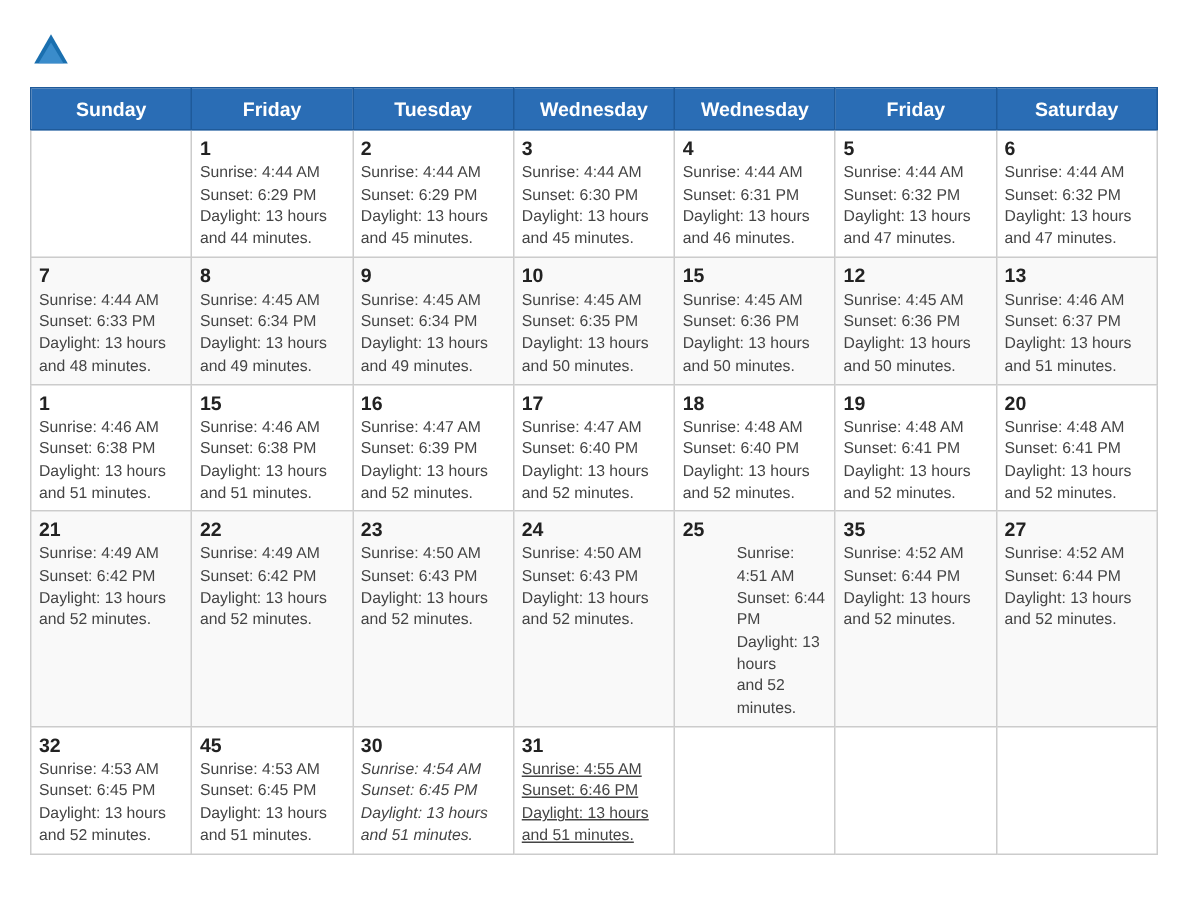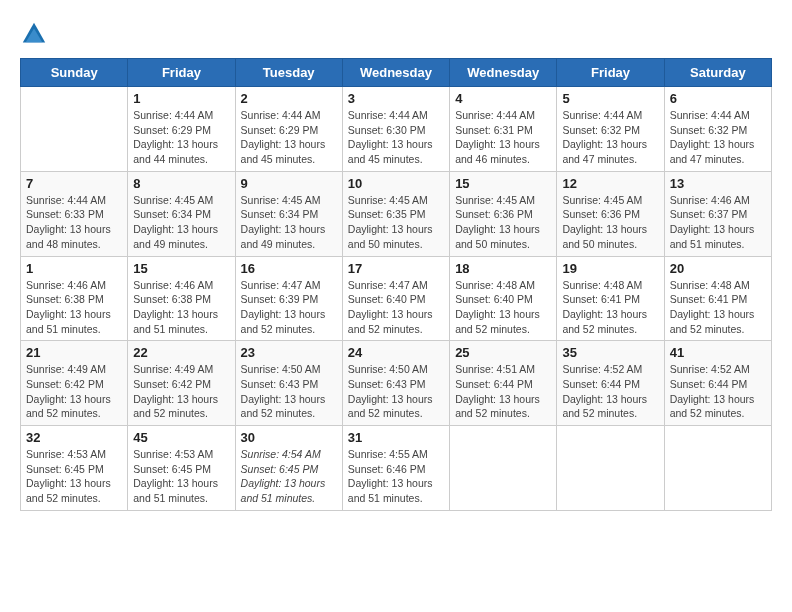--- a/index.html
+++ b/index.html
@@ -290,34 +290,34 @@
         </td>
         <td>
           <span class="day-number">24</span>
           <div class="day-info" style="white-space: pre-line;">Sunrise: 4:50 AM
 Sunset: 6:43 PM
 Daylight: 13 hours
 and 52 minutes.</div>
         </td>
         <td>
           <span class="day-number">25</span>
-          <div class="day-info" style="white-space: pre-line;">Sunrise: 4:51 AM
+          <div class="day-info" style="white-space: pre-line; margin-left: 36px;">Sunrise: 4:51 AM
 Sunset: 6:44 PM
 Daylight: 13 hours
 and 52 minutes.</div>
         </td>
         <td>
           <span class="day-number">35</span>
           <div class="day-info" style="white-space: pre-line;">Sunrise: 4:52 AM
 Sunset: 6:44 PM
 Daylight: 13 hours
 and 52 minutes.</div>
         </td>
         <td>
-          <span class="day-number">41</span>
+          <span class="day-number">27</span>
           <div class="day-info" style="white-space: pre-line;">Sunrise: 4:52 AM
 Sunset: 6:44 PM
 Daylight: 13 hours
 and 52 minutes.</div>
         </td>
       </tr>
       <tr>
         <td>
           <span class="day-number">32</span>
           <div class="day-info" style="white-space: pre-line;">Sunrise: 4:53 AM
@@ -334,21 +334,21 @@
         </td>
         <td>
           <span class="day-number">30</span>
           <div class="day-info" style="white-space: pre-line; font-style: italic;">Sunrise: 4:54 AM
 Sunset: 6:45 PM
 Daylight: 13 hours
 and 51 minutes.</div>
         </td>
         <td>
           <span class="day-number">31</span>
-          <div class="day-info" style="white-space: pre-line;">Sunrise: 4:55 AM
+          <div class="day-info" style="white-space: pre-line; text-decoration: underline;">Sunrise: 4:55 AM
 Sunset: 6:46 PM
 Daylight: 13 hours
 and 51 minutes.</div>
         </td>
         <td class="empty-cell"></td>
         <td class="empty-cell"></td>
         <td class="empty-cell"></td>
       </tr>
     </tbody>
 </table>

